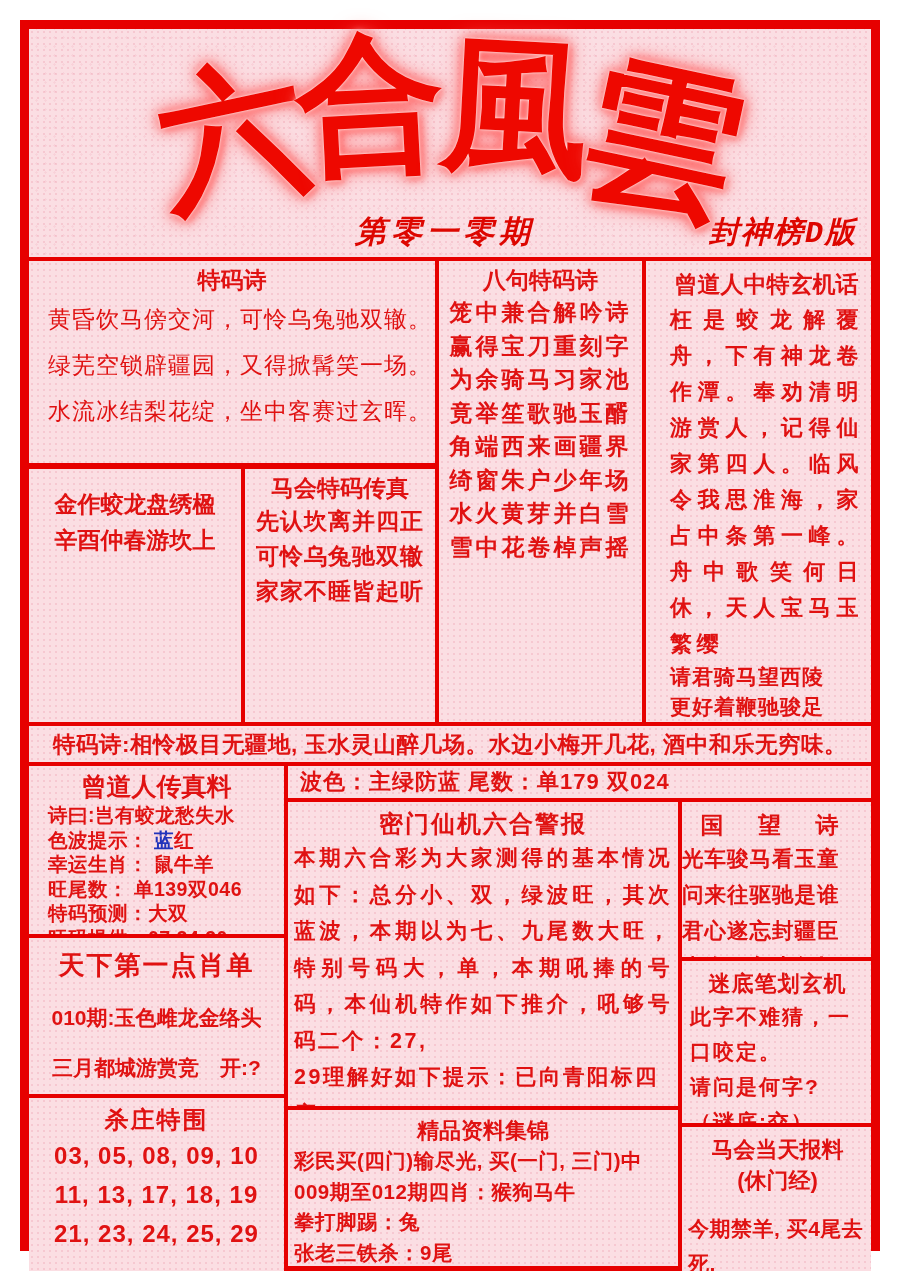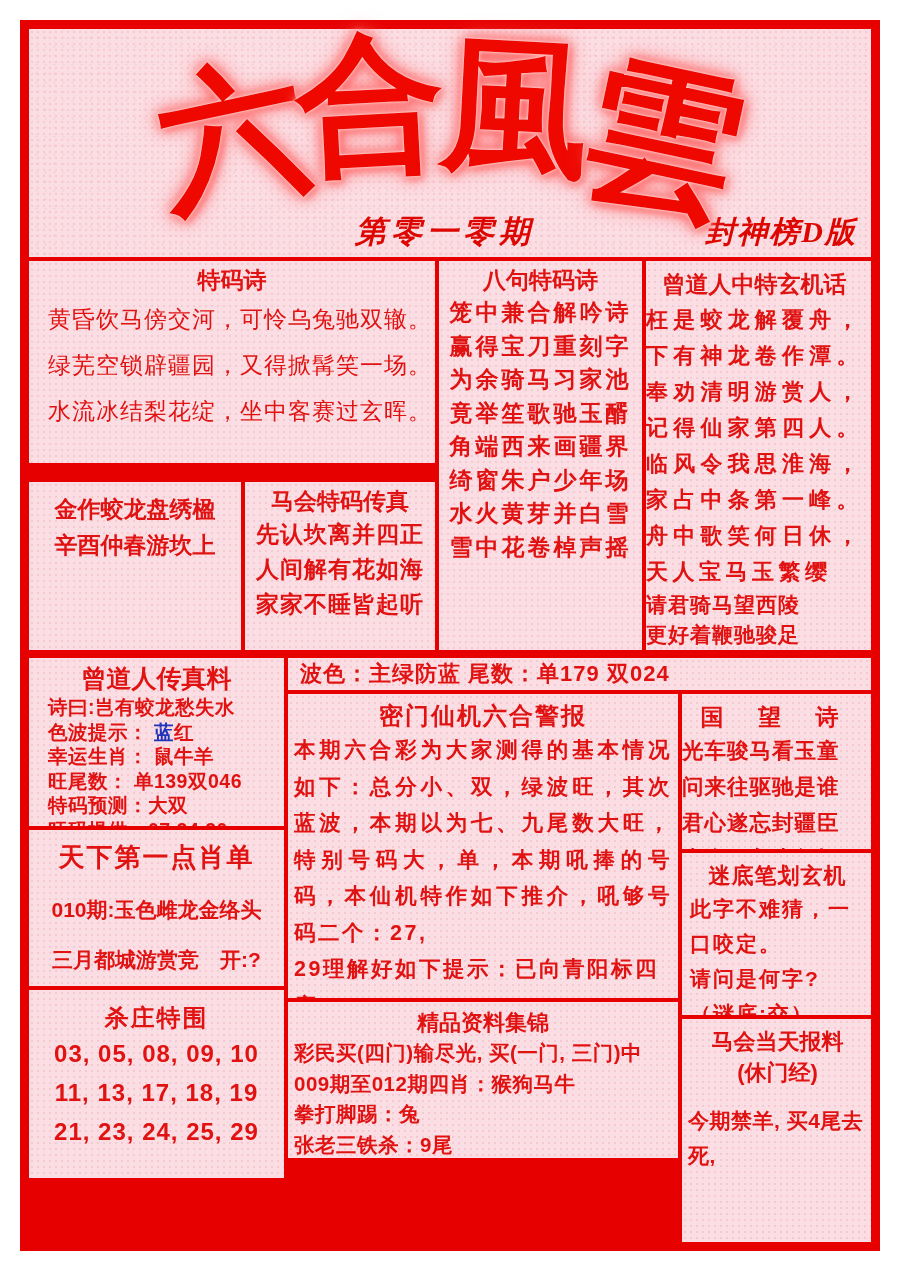--- a/index.html
+++ b/index.html
@@ -26,56 +26,56 @@
   .main-title{flex:1;display:flex;align-items:center;justify-content:center;
     font-family:"Liberation Serif", serif;font-weight:bold;color:#ee0800;
     text-shadow:0 0 2px #fff,0 0 6px #ffd2d2,0 0 12px #ff4040,0 0 22px #ff6a6a,3px 3px 6px #ff9a9a;}
   .main-title span{display:inline-block;font-size:148px;line-height:1;}
   .t0{transform:rotate(-12deg) translateY(16px);}
   .t1{transform:rotate(-3deg) translateY(-16px);margin-left:-6px;}
   .t2{transform:rotate(3deg) translateY(-12px);margin-left:-4px;}
   .t3{transform:rotate(12deg) translateY(20px);font-size:158px !important;margin-left:-2px;}
   .sub-row{height:44px;display:flex;align-items:center;justify-content:space-between;
     padding:0 14px 6px 326px;font-weight:bold;color:#dd0600;
-    font-family:Liberation Serif, serif;}
+    font-family:Liberation Mono, monospace;}
   .issue{font-size:31px;letter-spacing:5px;font-style:italic;}
   .edition{font-size:30px;letter-spacing:2px;font-style:italic;}
   
   .sheet{flex:1;display:flex;flex-direction:column;border-top:4px solid var(--red);}
   .hr{height:4px;background:var(--red);flex:0 0 auto;}
   .grid{display:grid;background:var(--red);gap:4px;}
   
   .row1{flex:0 0 312px;grid-template-columns:406px 203px 1fr;}
-  .r1-left{display:grid;grid-template-rows:202px 1fr;background:var(--red);gap:19px;}
+  .r1-left{display:grid;grid-template-rows:202px 1fr;background:var(--red);gap:6px;}
   .r1-pair{display:grid;grid-template-columns:212px 1fr;background:var(--red);gap:4px;}
   .box-title{font-weight:bold;text-align:center;font-size:23px;padding-top:4px;}
   .poem3 .line{font-size:23px;font-weight:normal;text-align:center;line-height:46px;letter-spacing:1px;padding-left:16px;}
   .jinzuo .line{font-size:23px;font-weight:bold;text-align:center;line-height:36px;}
-  .jinzuo{padding-top:9px;}
+  .jinzuo{padding-top:17px;}
   .chuanzhen .line{font-size:23px;font-weight:bold;text-align:center;line-height:35px;letter-spacing:1px;}
   .baju .line{font-size:23px;font-weight:bold;text-align:center;line-height:33.5px;letter-spacing:3px;}
-  .xuanji{padding:4px 8px 0 0;}
+  .xuanji{padding:4px 8px 0 24px;}
   .xuanji .body{font-size:22px;font-weight:bold;text-align:justify;letter-spacing:4.5px;line-height:36px;margin-top:2px;}
   .xuanji .send{font-size:21px;font-weight:bold;line-height:30px;letter-spacing:1px;}
   
   .strip{flex:0 0 36px;display:flex;align-items:center;justify-content:center;
     font-size:22.5px;font-weight:bold;letter-spacing:.5px;}
   
   .row3{flex:1;grid-template-columns:255px 1fr;}
   .r3-left{display:grid;grid-template-rows:168px 156px 188px 1fr;background:var(--red);gap:4px;}
   .r3-right{display:grid;grid-template-rows:32px 1fr;background:var(--red);gap:4px;}
   .r3-lower{display:grid;grid-template-columns:390px 1fr;background:var(--red);gap:4px;}
   .mid-col{display:grid;grid-template-rows:304px 156px 1fr;background:var(--red);gap:4px;}
   .right-col{display:grid;grid-template-rows:155px 162px 1fr;background:var(--red);gap:4px;}
   .zengdao .line{font-size:19.5px;font-weight:bold;line-height:24.5px;padding-left:19px;letter-spacing:.5px;}
   .zengdao .box-title{font-size:25px;}
   .blue{color:var(--blue);}
   .dianxiao .box-title{font-size:26px;padding-top:10px;letter-spacing:2px;}
   .dianxiao .line{font-size:21px;font-weight:bold;line-height:30px;text-align:center;margin-top:20px;}
-  .shazh .box-title{font-size:24px;padding-top:12px;letter-spacing:2px;}
+  .shazh .box-title{font-size:24px;padding-top:6px;letter-spacing:2px;}
   .shazh .line{font-size:24px;font-weight:bold;line-height:39px;text-align:center;letter-spacing:1px;}
   .bose{display:flex;align-items:center;font-size:22px;font-weight:bold;padding-left:12px;letter-spacing:1px;}
   .mimen{padding:2px 6px 0 6px;}
   .mimen .box-title{font-size:24px;letter-spacing:2px;}
   .mimen .para{font-size:21.5px;font-weight:bold;text-align:justify;letter-spacing:2.5px;line-height:36.5px;}
   .mimen .ln{font-size:21.5px;font-weight:bold;letter-spacing:2.5px;line-height:36.5px;}
   .jingpin{padding:2px 6px 0 6px;}
   .jingpin .box-title{font-size:22px;}
   .jingpin .line{font-size:20.5px;font-weight:bold;line-height:30.5px;letter-spacing:.5px;}
   .guowang .box-title{font-size:23px;letter-spacing:14px;padding-top:8px;}
@@ -118,21 +118,21 @@
             <div class="line">水流冰结梨花绽，坐中客赛过玄晖。</div>
           </div>
           <div class="r1-pair">
             <div class="cell jinzuo">
               <div class="line">金作蛟龙盘绣楹</div>
               <div class="line">辛酉仲春游坎上</div>
             </div>
             <div class="cell chuanzhen">
               <div class="box-title">马会特码传真</div>
               <div class="line">先认坎离并四正</div>
-              <div class="line">人间解有花如海</div>
+              <div class="line">可怜乌兔驰双辙</div>
               <div class="line">家家不睡皆起听</div>
             </div>
           </div>
         </div>
         <div class="cell baju">
           <div class="box-title">八句特码诗</div>
           <div class="line">笼中兼合解吟诗</div>
           <div class="line">赢得宝刀重刻字</div>
           <div class="line">为余骑马习家池</div>
           <div class="line">竟举笙歌驰玉醑</div>
@@ -144,20 +144,21 @@
         <div class="cell xuanji">
           <div class="box-title">曾道人中特玄机话</div>
           <div class="body">枉是蛟龙解覆舟，下有神龙卷作潭。奉劝清明游赏人，记得仙家第四人。临风令我思淮海，家占中条第一峰。舟中歌笑何日休，天人宝马玉繁缨</div>
           <div class="send">请君骑马望西陵</div>
           <div class="send">更好着鞭驰骏足</div>
         </div>
       </div>
 
       <div class="hr"></div>
 
+      <div class="cell strip">特码诗:相怜极目无疆地, 玉水灵山醉几场。水边小梅开几花, 酒中和乐无穷味。</div>
 
       <div class="hr"></div>
 
       <div class="grid row3">
 
         <div class="r3-left">
           <div class="cell zengdao">
             <div class="box-title">曾道人传真料</div>
             <div class="line">诗曰:岂有蛟龙愁失水</div>
             <div class="line"><span>色波提示： </span><span class="blue">蓝</span><span>红</span></div>

